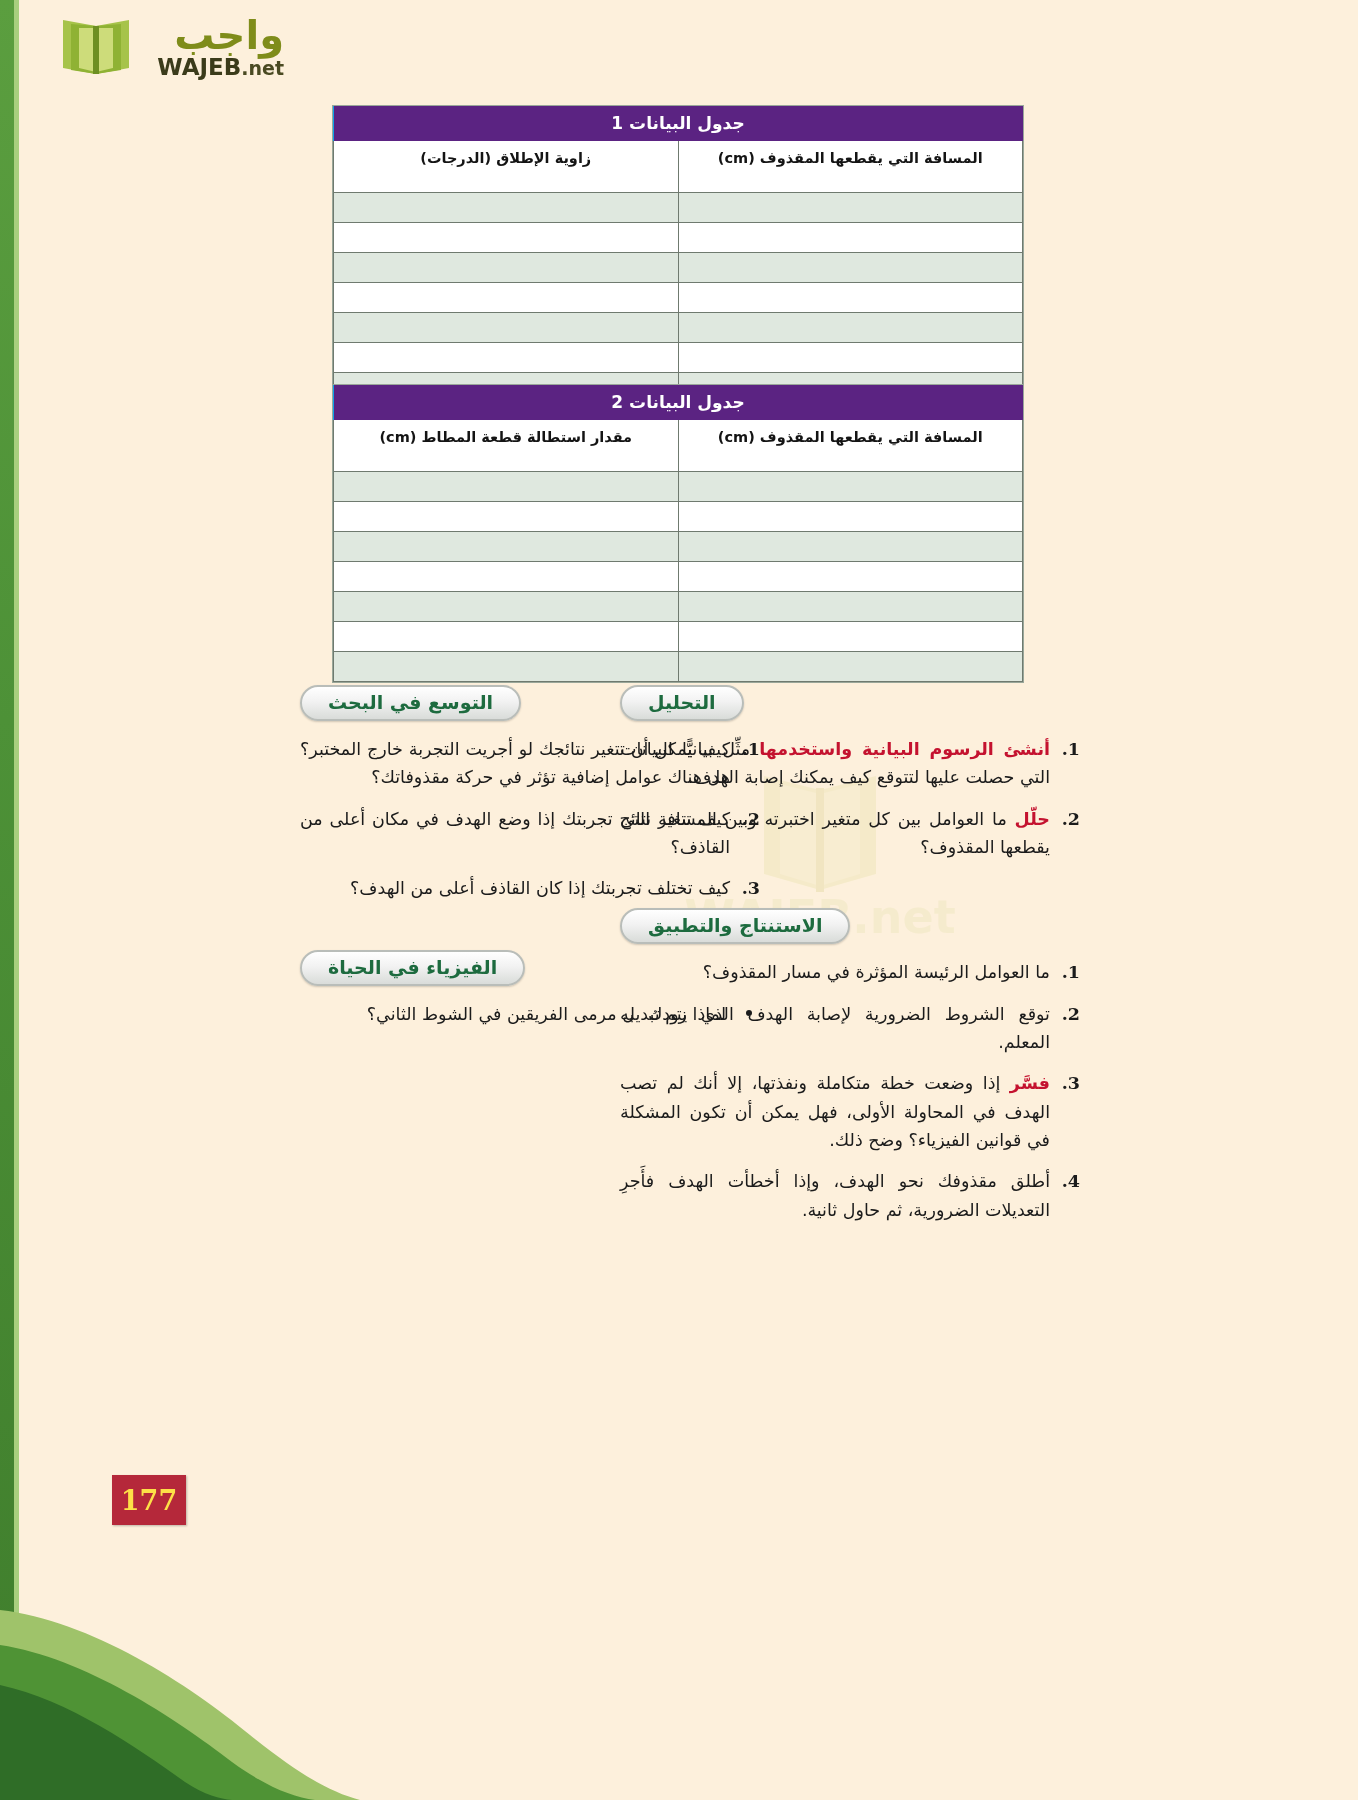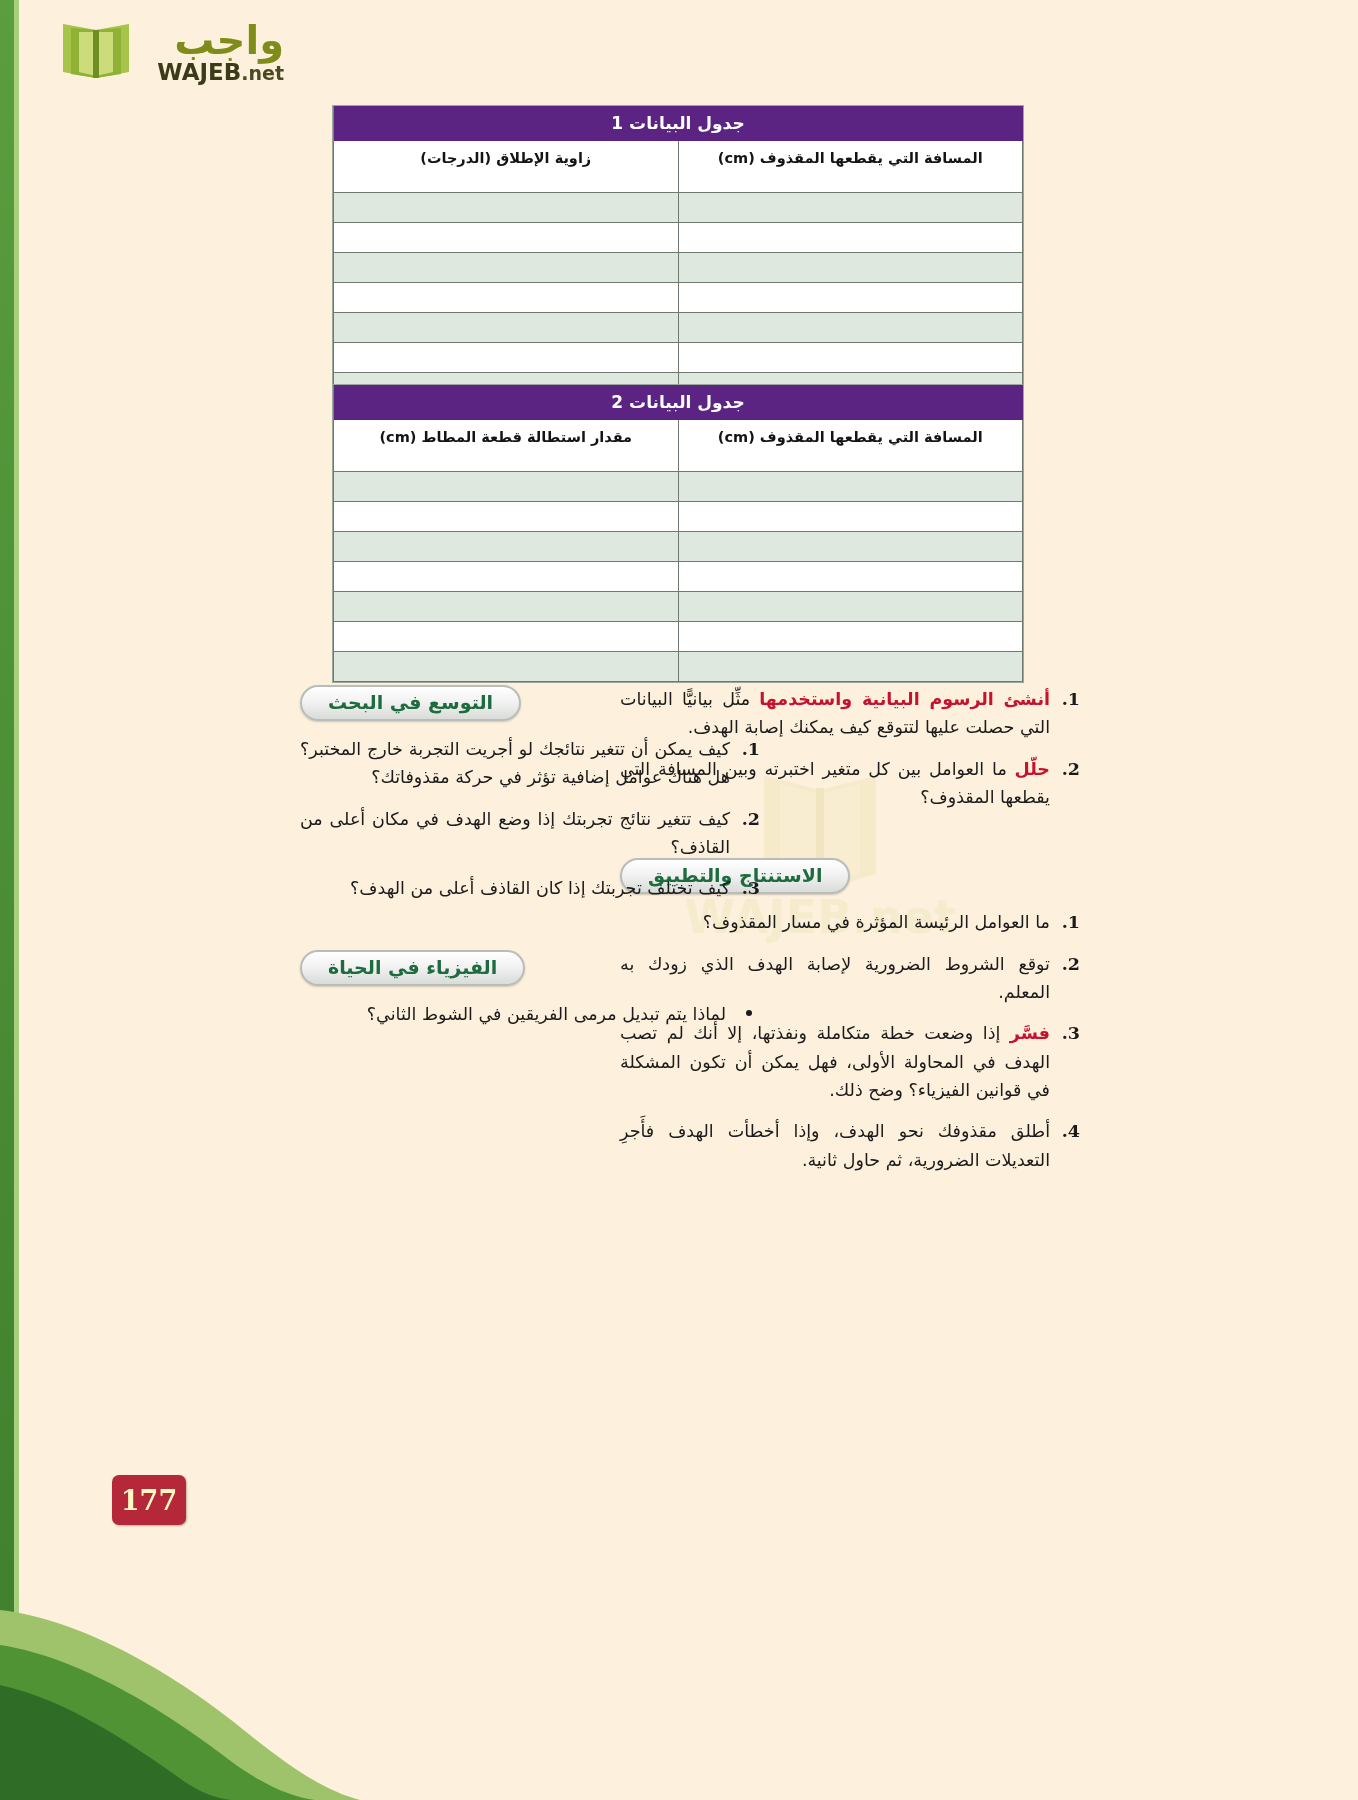--- a/index.html
+++ b/index.html
@@ -27,24 +27,25 @@
     position: absolute;
     left: 14px; top: 0;
     width: 5px; height: 1800px;
     background: #a8cf7e;
     z-index: 5;
   }
 
   
   .logo-wrap {
     position: absolute;
-    left: 24px; top: 20px;
+    left: 24px; top: 8px;
     width: 260px; height: 78px;
     z-index: 30;
     display: flex;
+    align-items: center;
     gap: 22px;
   }
   .logo-text-block {
     display: flex;
     flex-direction: column;
     align-items: flex-start;
     line-height: 1;
   }
   .logo-ar {
     font-size: 40px;
@@ -222,30 +223,29 @@
     left: 0; bottom: 0;
     width: 1358px; height: 330px;
     z-index: 6;
     pointer-events: none;
   }
   .page-num {
     position: absolute;
     left: 112px; bottom: 275px;
     width: 74px; height: 50px;
     background: #b5283a;
-    color: #fef9c3;
+    color: #fde047;
     font-size: 27px;
     font-weight: bold;
     display: flex;
     align-items: center;
     justify-content: center;
     font-family: "DejaVu Serif", "Liberation Serif", serif;
     z-index: 20;
     box-shadow: 1px 1px 2px rgba(0,0,0,0.25);
-    border-radius: 7px;
   }
 </style>
 </head>
 <body>
 
 <div class="spine"></div>
 <div class="spine-inner"></div>
 
 <div class="logo-wrap">
   <div class="logo-text-block">
@@ -357,20 +357,23 @@
         <path d="M70 24 L70 116 L30 104 L30 14 Z" fill="#efe9bd"></path>
         <path d="M70 24 L70 116 L110 104 L110 14 Z" fill="#efe9bd"></path>
         <rect x="66" y="18" width="8" height="104" fill="#ddd391"></rect>
       </g>
     </svg>
     <div class="wm-text">WAJEB.net</div>
   </div>
 
   <div class="col col-right">
 
+    <div class="pill-row">
+      <span class="pill">التحليل</span>
+    </div>
 
     <ol class="qlist">
       <li>
         <span class="qnum">1.</span>
         <span class="kw">أنشئ الرسوم البيانية واستخدمها</span><span> مثِّل بيانيًّا البيانات التي حصلت عليها لتتوقع كيف يمكنك إصابة الهدف.</span>
       </li>
       <li>
         <span class="qnum">2.</span>
         <span class="kw">حلّل</span><span> ما العوامل بين كل متغير اختبرته وبين المسافة التي يقطعها المقذوف؟</span>
       </li>

